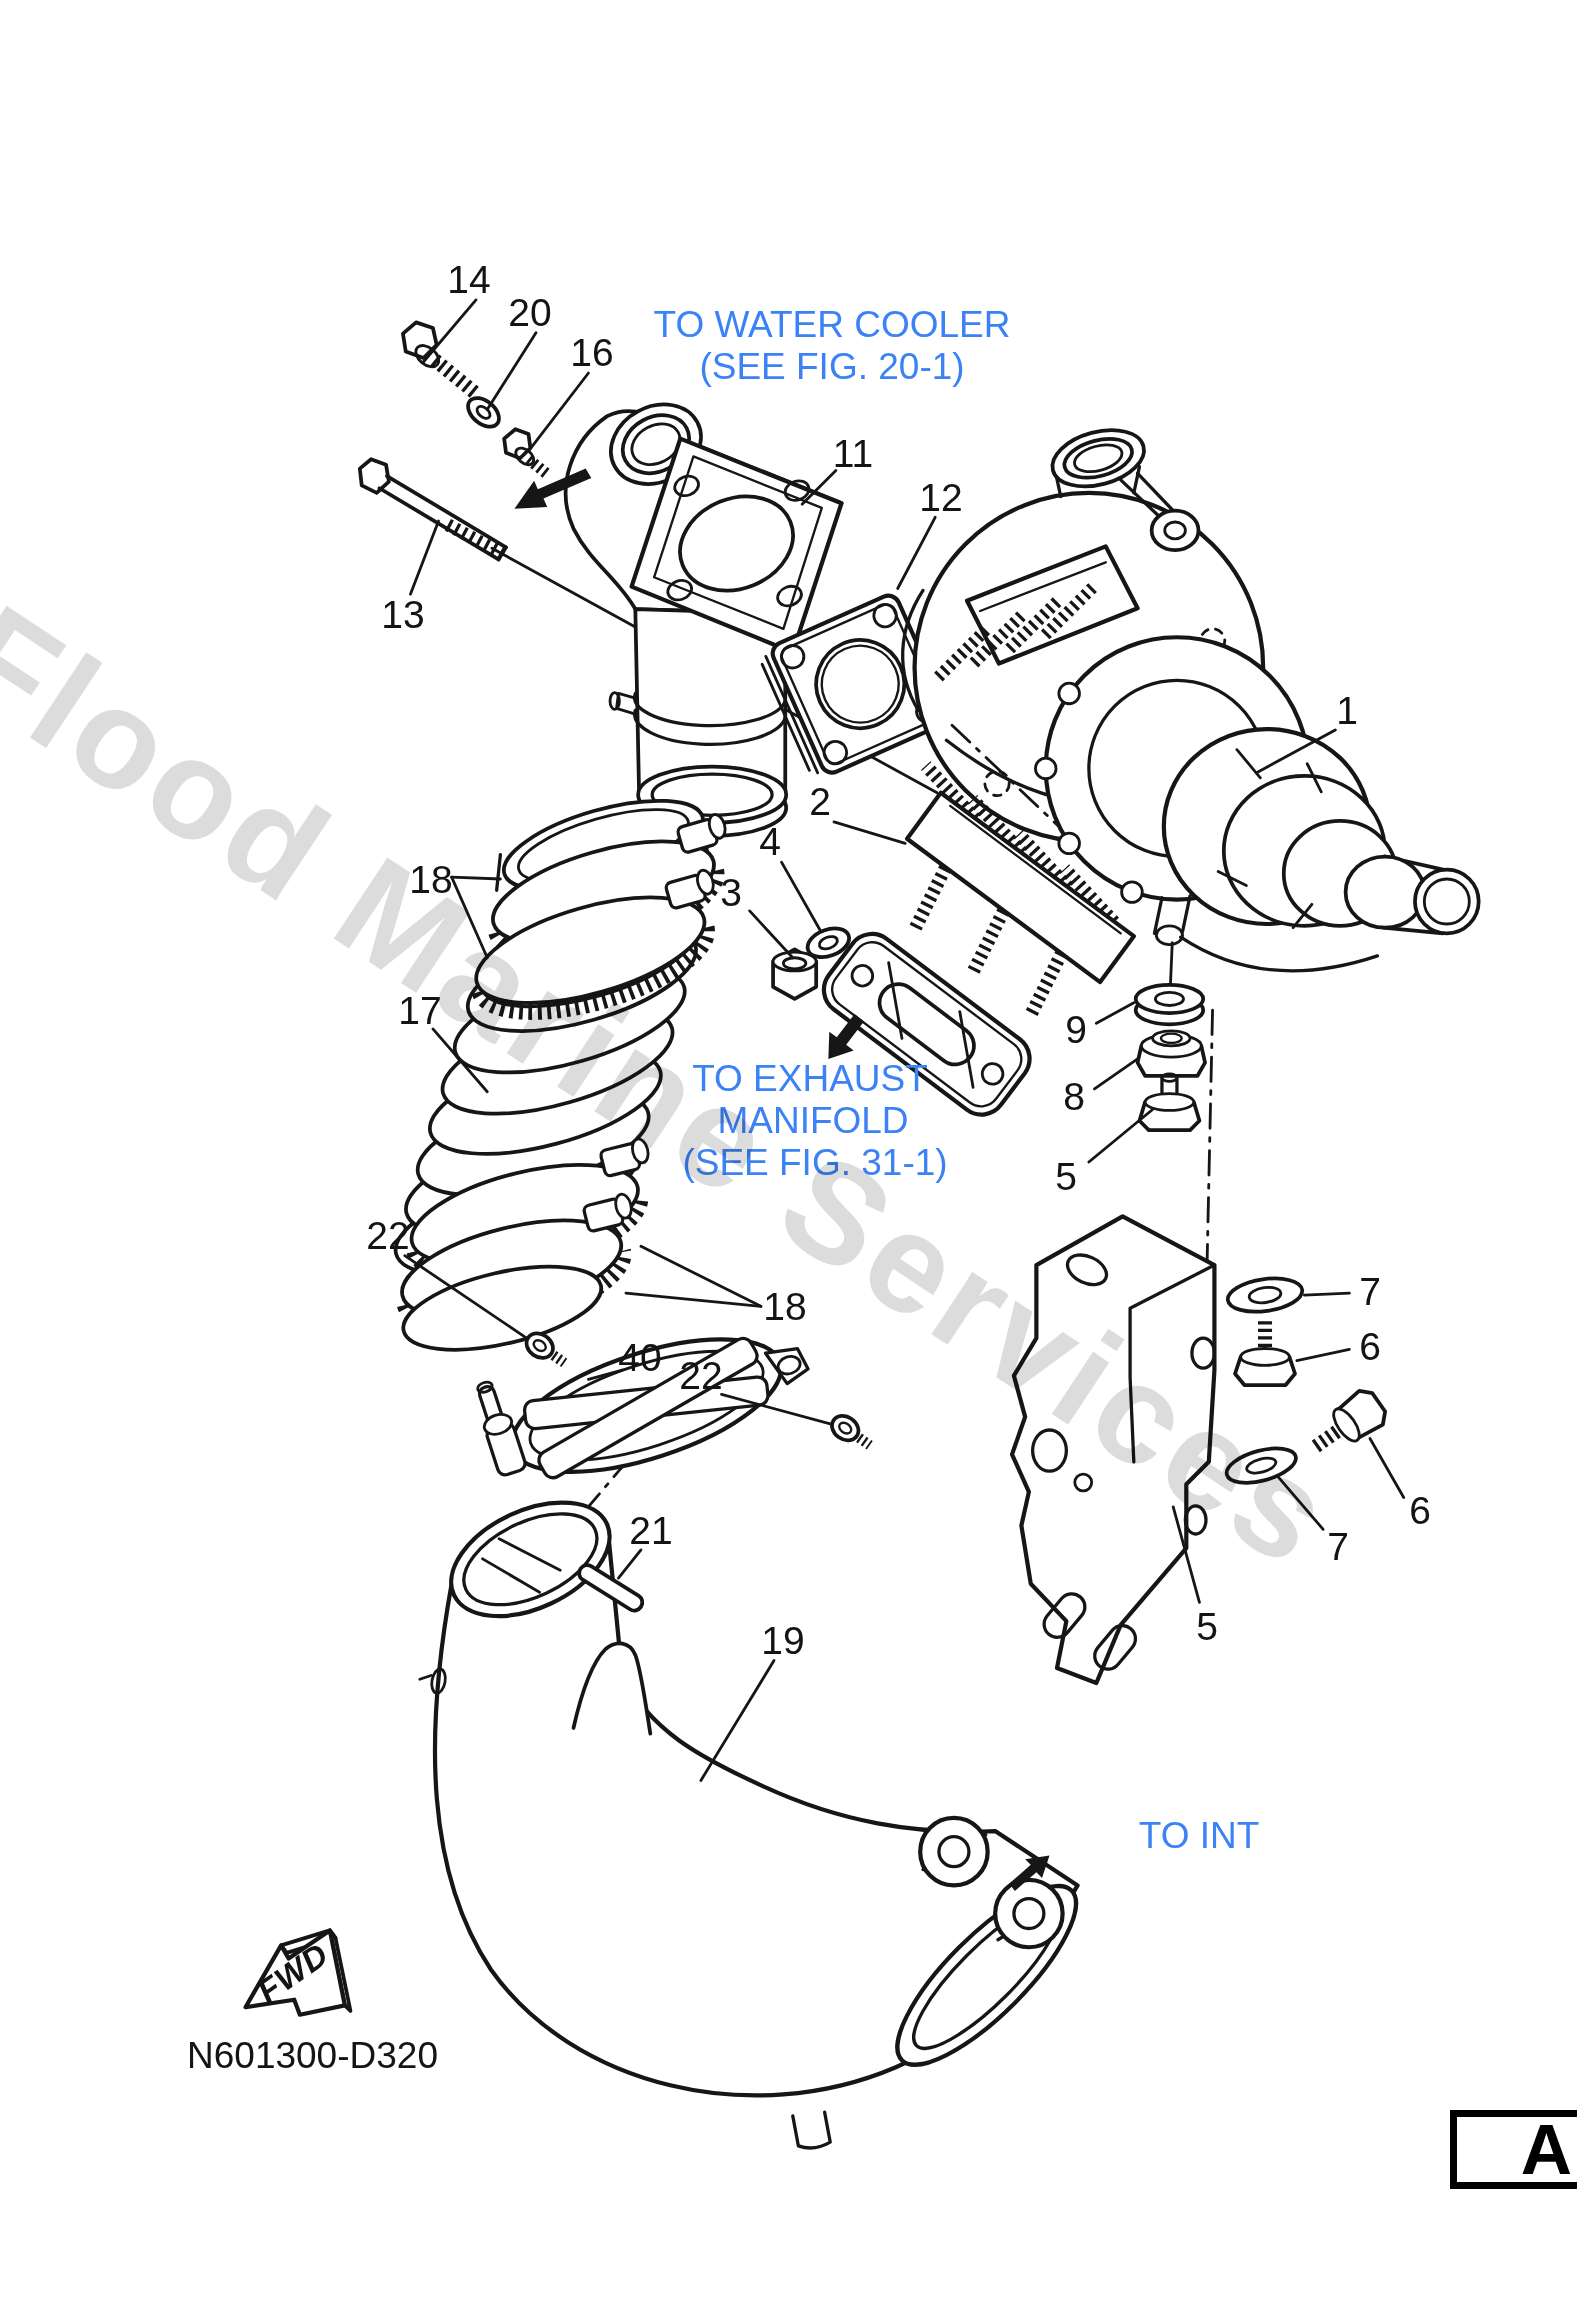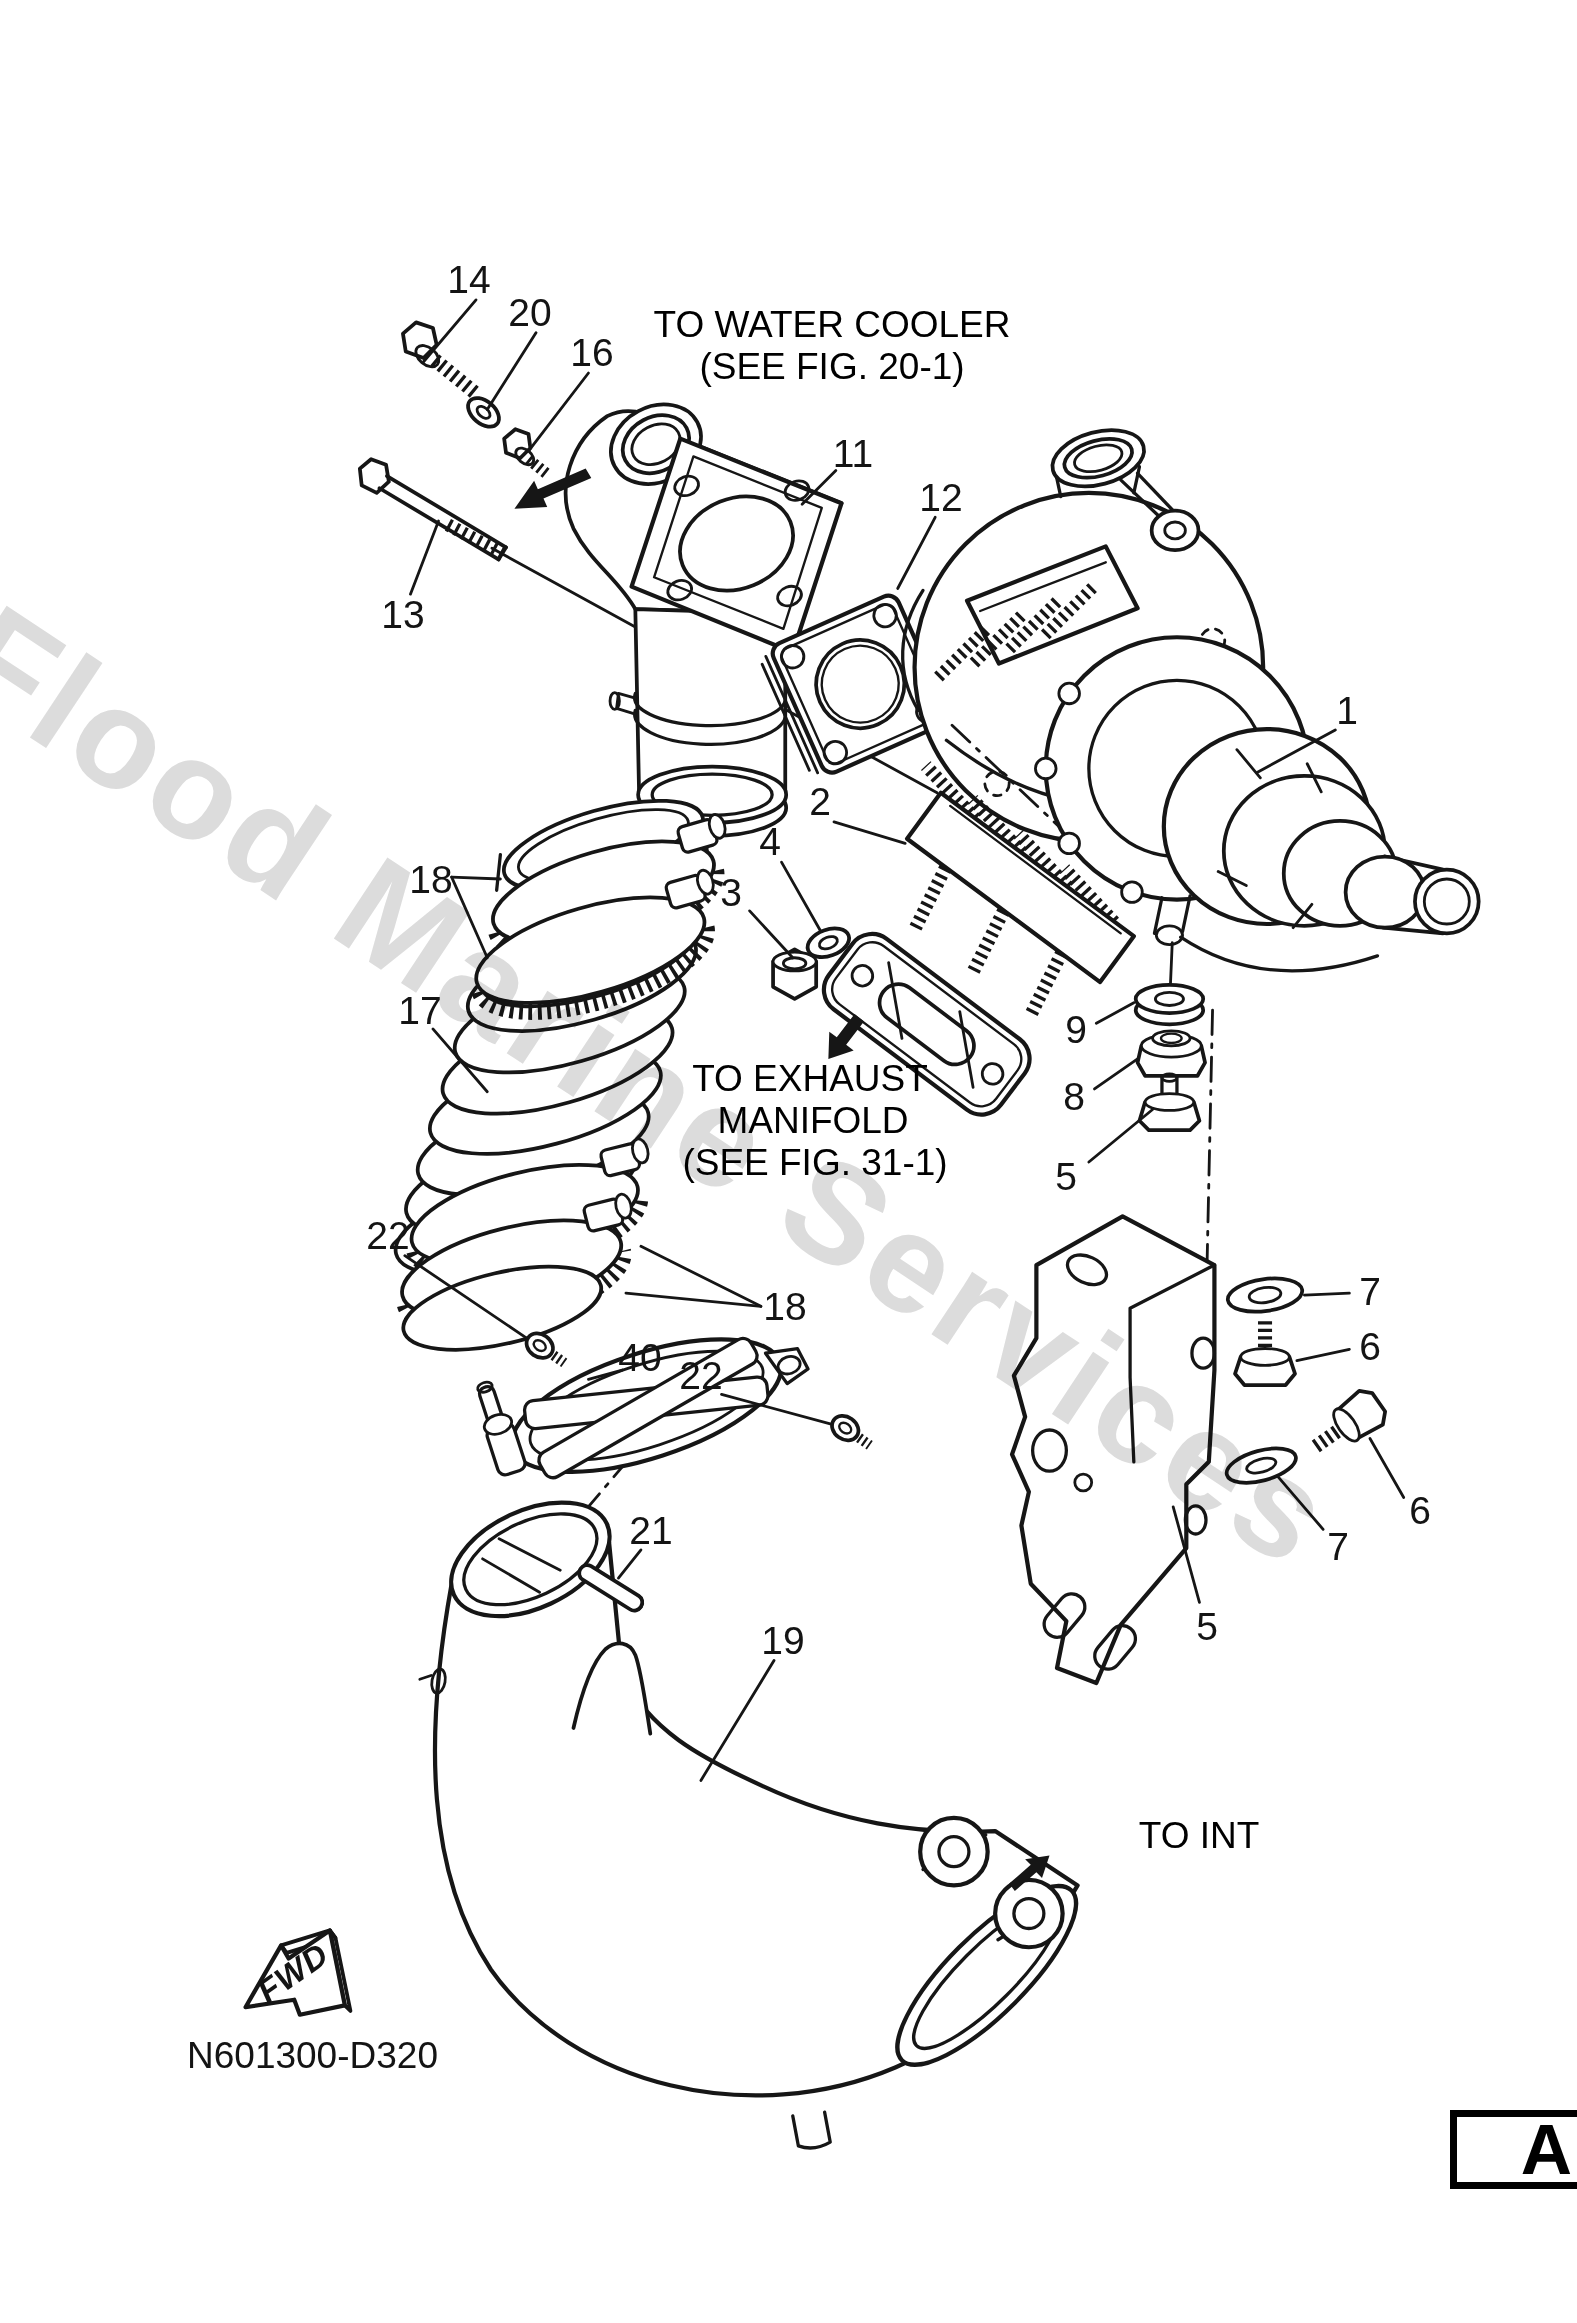--- a/index.html
+++ b/index.html
@@ -2,21 +2,21 @@
 <html style="font-size:15px"><head>
 <meta charset="utf-8">
 <style>
   html,body{margin:0;padding:0;background:#e8e8e8;}
   .page{position:relative;width:1578px;height:2324px;background:#ffffff;overflow:hidden;
         font-family:"Liberation Sans",sans-serif;color:#111;}
   .art{position:absolute;left:0;top:0;width:1578px;height:2324px;}
   .lbl{position:absolute;transform:translate(-50%,-50%);font-size:39px;line-height:1;
        color:#141414;white-space:nowrap;}
   .ann{position:absolute;transform:translate(-50%,-50%);font-size:37px;line-height:1.18;
-       color:#000000;white-space:nowrap;}
+       color:#3b82f6;white-space:nowrap;}
   .code{position:absolute;left:187px;top:2035px;font-size:37px;color:#141414;text-align:right;}
   .fwd{position:absolute;left:293px;top:1973px;transform:translate(-50%,-50%) rotate(-35deg);
        font-size:33px;font-weight:700;font-style:italic;letter-spacing:0.9px;color:#141414;}
   .amarker{position:absolute;left:1450px;top:2110px;width:142px;height:79px;
        border:7.5px solid #000;box-sizing:border-box;display:flex;align-items:center;
        justify-content:flex-end;padding-right:13px;font-size:71px;font-weight:700;color:#000;}
   .wm{position:absolute;left:17px;top:573px;font-size:141px;font-weight:700;letter-spacing:5.6px;
       color:#bfbfbf;opacity:.55;transform:rotate(33.5deg);transform-origin:0 0;
       white-space:nowrap;mix-blend-mode:multiply;pointer-events:none;}
   svg *{vector-effect:none;}

